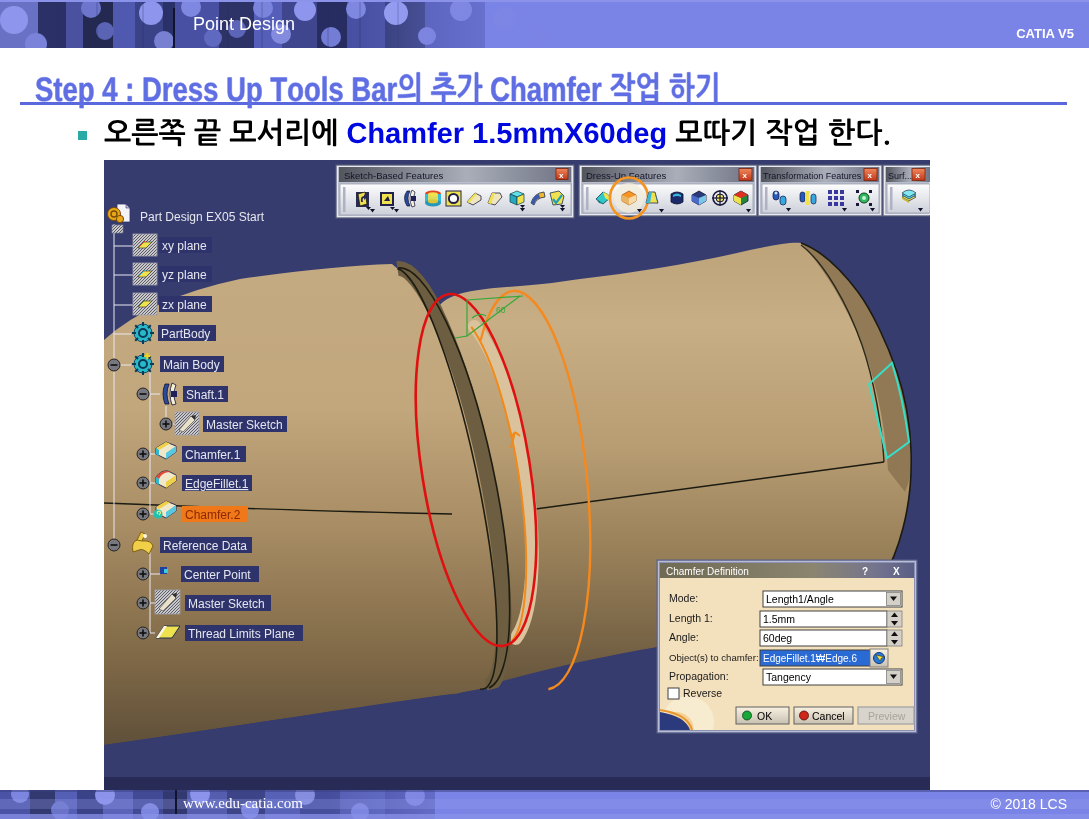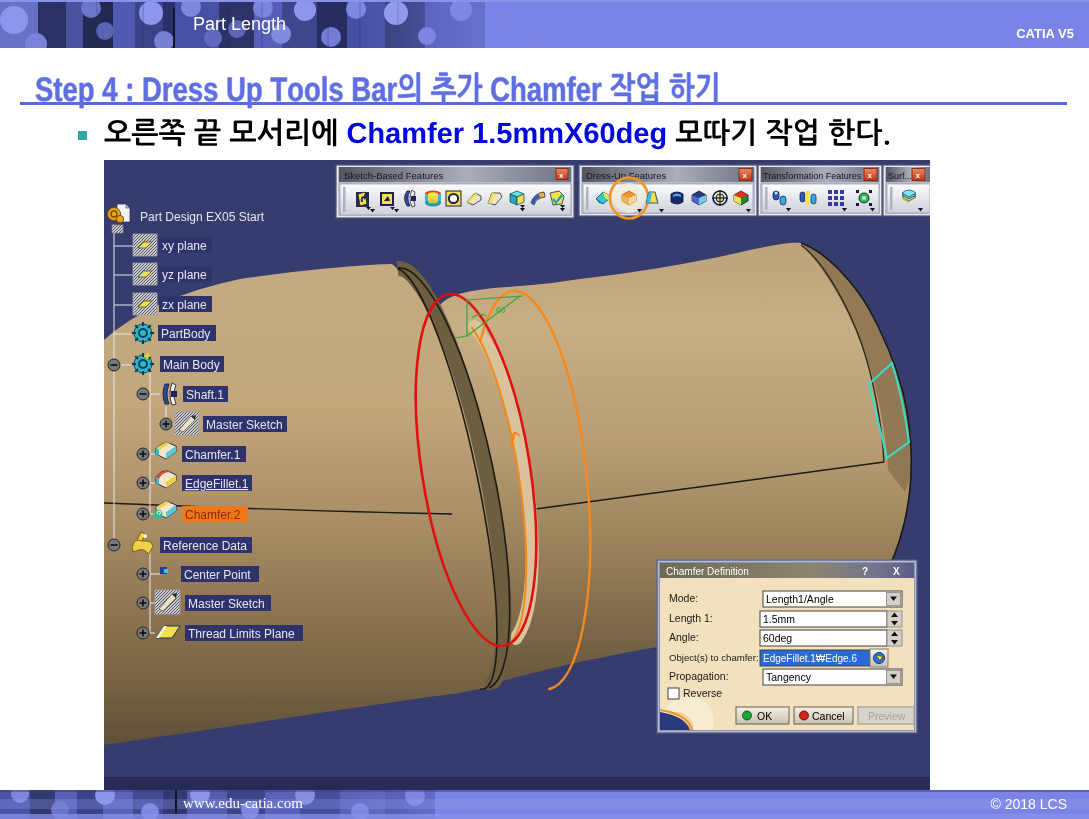--- a/index.html
+++ b/index.html
@@ -78,21 +78,21 @@
 <line x1="360" y1="0" x2="360" y2="48"></line>
           <line x1="398" y1="0" x2="398" y2="48"></line>
 </g>
 <rect x="360" y="0" width="220" height="48" fill="url(#hfade)"></rect>
 <rect x="578" y="0" width="511" height="48" fill="#7a83e6"></rect>
 </g>
 <rect x="173" y="8" width="2" height="40" fill="#10142e"></rect>
 <rect x="0" y="0" width="1089" height="2" fill="#8a92ea"></rect>
 </svg>
 </div>
-<div id="hdrtxt">Part Length</div>
+<div id="hdrtxt">Point Design</div>
 <div id="catia">CATIA V5</div>
 <div id="uline"></div>
 <div id="bullet"></div>
 <svg id="titlesvg" style="position:absolute;left:0;top:0" width="1089" height="160" viewBox="0 0 1089 160">
     <g fill="#5f6ee3" stroke="#5f6ee3" stroke-width="0.55">
       <g transform="matrix(0.013428,0,0,-0.016602,35.00,101)">
         <path transform="translate(0,0)" d="M1286 406Q1286 199 1132.5 89.5Q979 -20 682 -20Q411 -20 257.0 76.0Q103 172 59 367L344 414Q373 302 457.0 251.5Q541 201 690 201Q999 201 999 389Q999 449 963.5 488.0Q928 527 863.5 553.0Q799 579 616 616Q458 653 396.0 675.5Q334 698 284.0 728.5Q234 759 199.0 802.0Q164 845 144.5 903.0Q125 961 125 1036Q125 1227 268.5 1328.5Q412 1430 686 1430Q948 1430 1079.5 1348.0Q1211 1266 1249 1077L963 1038Q941 1129 873.5 1175.0Q806 1221 680 1221Q412 1221 412 1053Q412 998 440.5 963.0Q469 928 525.0 903.5Q581 879 752 842Q955 799 1042.5 762.5Q1130 726 1181.0 677.5Q1232 629 1259.0 561.5Q1286 494 1286 406Z"></path>
         <path transform="translate(1366,0)" d="M420 -18Q296 -18 229.0 49.5Q162 117 162 254V892H25V1082H176L264 1336H440V1082H645V892H440V330Q440 251 470.0 213.5Q500 176 563 176Q596 176 657 190V16Q553 -18 420 -18Z"></path>
         <path transform="translate(2048,0)" d="M586 -20Q342 -20 211.0 124.5Q80 269 80 546Q80 814 213.0 958.0Q346 1102 590 1102Q823 1102 946.0 947.5Q1069 793 1069 495V487H375Q375 329 433.5 248.5Q492 168 600 168Q749 168 788 297L1053 274Q938 -20 586 -20ZM586 925Q487 925 433.5 856.0Q380 787 377 663H797Q789 794 734.0 859.5Q679 925 586 925Z"></path>
         <path transform="translate(3187,0)" d="M1167 546Q1167 275 1058.5 127.5Q950 -20 752 -20Q638 -20 553.5 29.5Q469 79 424 172H418Q424 142 424 -10V-425H143V833Q143 986 135 1082H408Q413 1064 416.5 1011.0Q420 958 420 906H424Q519 1105 770 1105Q959 1105 1063.0 959.5Q1167 814 1167 546ZM874 546Q874 910 651 910Q539 910 479.5 812.0Q420 714 420 538Q420 363 479.5 267.5Q539 172 649 172Q874 172 874 546Z"></path>

